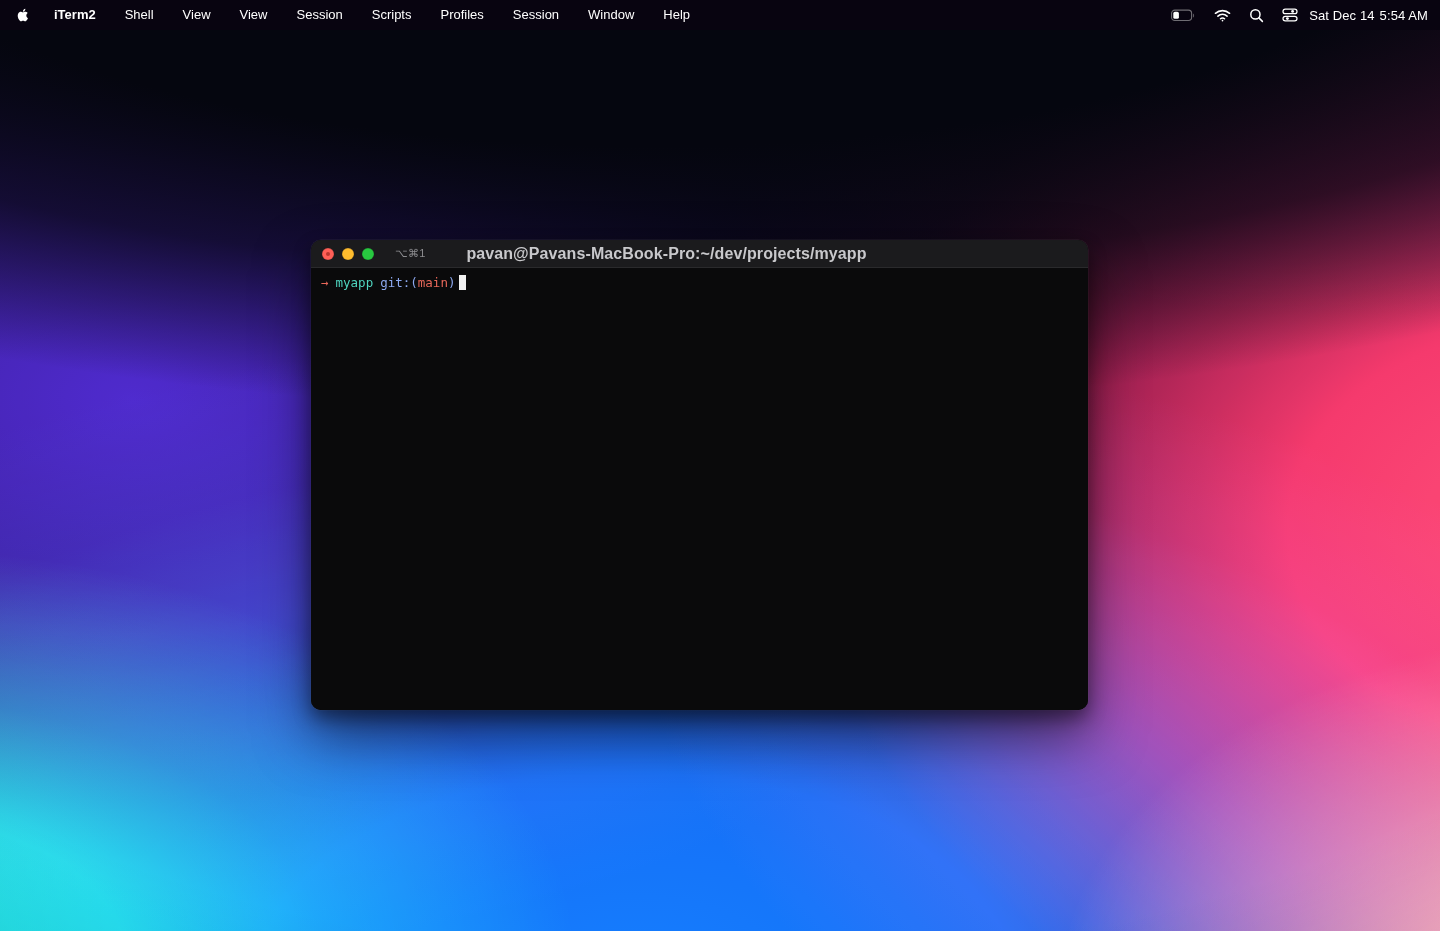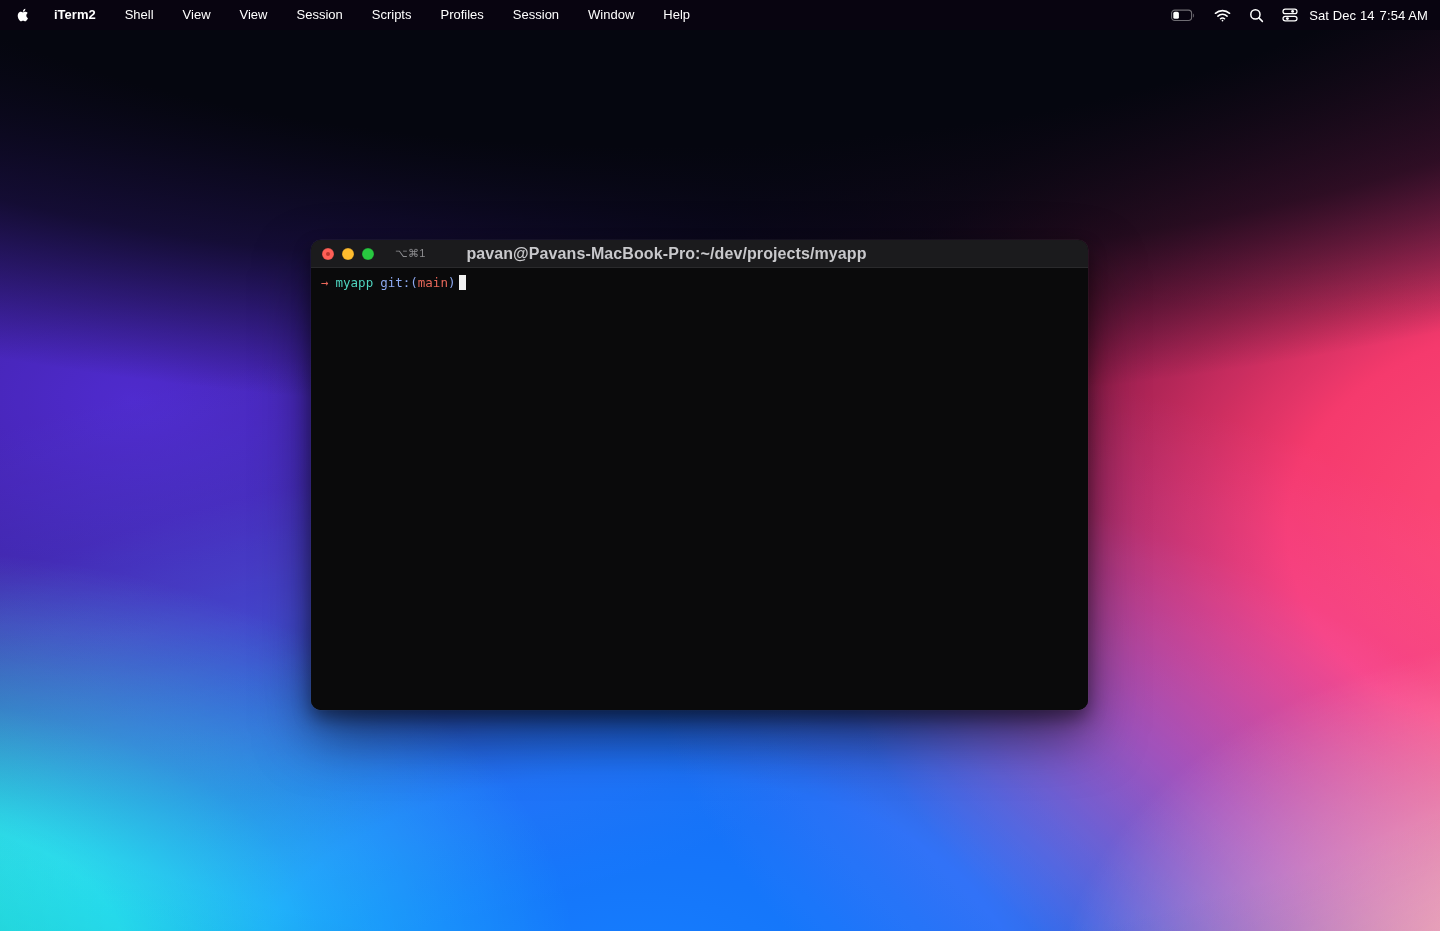--- a/index.html
+++ b/index.html
@@ -204,21 +204,21 @@
     </div>
     <div class="status-item">
       <svg width="16" height="14" viewBox="0 0 16 14">
         <rect x="1" y="1.1" width="14" height="4.6" rx="2.3" fill="none" stroke="#ffffff" stroke-width="1.25"></rect>
         <circle cx="10.6" cy="3.4" r="1.45" fill="#ffffff"></circle>
         <rect x="1" y="8.3" width="14" height="4.6" rx="2.3" fill="none" stroke="#ffffff" stroke-width="1.25"></rect>
         <circle cx="5.4" cy="10.6" r="1.45" fill="#ffffff"></circle>
       </svg>
     </div>
     <div class="clock">
-      <span>Sat Dec 14</span><span class="sep"></span><span>7:54 AM</span>
+      <span>Sat Dec 14</span><span class="sep"></span><span>5:54 AM</span>
     </div>
   </div>
 </div>
 
 <div id="term">
 
   <div id="titlebar">
     <div class="lights">
       <div class="light close"></div>
       <div class="light min"></div>

